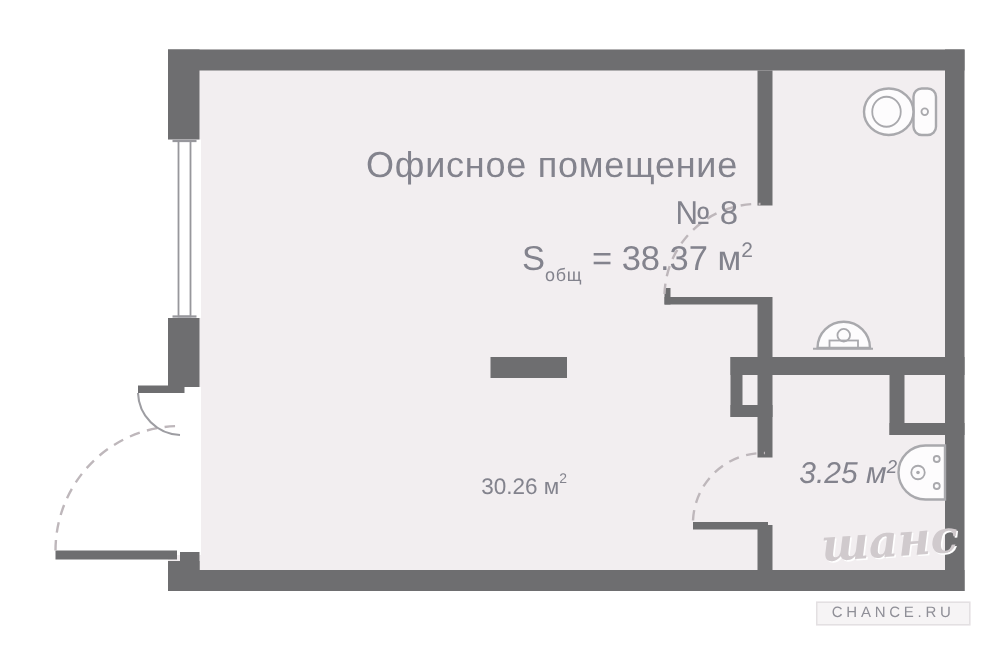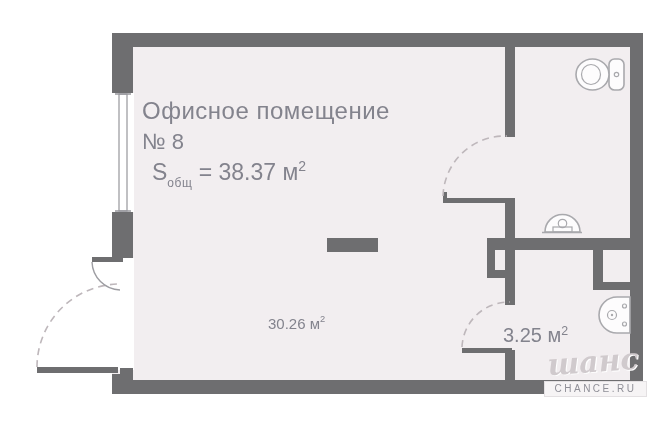--- a/index.html
+++ b/index.html
@@ -4,38 +4,38 @@
 <style>
   html,body { margin:0; padding:0; background:#fff; }
   .canvas {
     position:relative; width:670px; height:430px; background:#fff;
     overflow:hidden; font-family:"Liberation Sans", sans-serif;
   }
   .floor { position:absolute; background:var(--floor); z-index:0; }
   .white-patch { position:absolute; background:#ffffff; z-index:1; }
   .wall { position:absolute; background:var(--wall); z-index:2; }
   .overlay { position:absolute; left:0; top:0; z-index:3; pointer-events:none; }
-  .label { position:absolute; color:var(--text); z-index:4; text-align:left; }
+  .label { position:absolute; color:var(--text); z-index:4; text-align:right; }
   .label sup { font-size:0.62em; vertical-align:7px; }
   .title-line1 { left:142px; top:97px; width:350px; font-size:24px; letter-spacing:0.5px; }
   .title-line2 { left:142px; top:129px; width:350px; font-size:22px; }
   .formula { left:152px; top:158px; width:350px; font-size:23px; }
   .formula sub { font-size:12px; vertical-align:-7px; letter-spacing:0.5px; }
   .formula sup { font-size:14px; vertical-align:9px; }
   .area-office { left:268px; top:314px; width:110px; font-size:15px; }
   .area-wc-top { left:513px; top:151px; width:100px; font-size:20px; }
-  .area-wc-bottom { left:503px; top:324px; width:95px; font-size:20px; }
+  .area-wc-bottom { left:503px; top:304px; width:95px; font-size:20px;font-style:italic; }
   .wm-script {
     position:absolute; left:538px; top:344px; width:110px; z-index:5;
     font-family:"DejaVu Serif", serif; font-style:italic; font-weight:bold;
     font-size:30px; color:var(--watermark); transform:rotate(-4deg);
     text-shadow:1px 1px 0 #ffffff; text-align:center;
   }
   .wm-box {
-    position:absolute; left:544px; top:381px; width:103px; height:16px; z-index:5;
+    position:absolute; left:544px; top:401px; width:103px; height:16px; z-index:5;
     background:#f6f4f5; border:1px solid #e3e0e2; box-sizing:border-box;
     color:#8f8f97; font-size:10px; letter-spacing:2.5px; line-height:14px; text-align:center;
   }
   .win-frame { fill:#ffffff; stroke:#97979c; stroke-width:1.2; }
   .win-tick { stroke:#97979c; stroke-width:1.5; }
   .arc-dashed { fill:none; stroke:var(--dash); stroke-width:1.6; stroke-dasharray:7 5; }
   .arc-solid { fill:none; stroke:#9d9da2; stroke-width:1.4; }
   .fixture rect, .fixture ellipse, .fixture path { fill:#fdfcfd; stroke:var(--fixture_stroke); stroke-width:1.6; }
   .fixture .thin { fill:none; stroke:var(--fixture_stroke); stroke-width:1.2; }
   .fixture .dotfill { fill:var(--fixture_stroke); stroke:none; }

